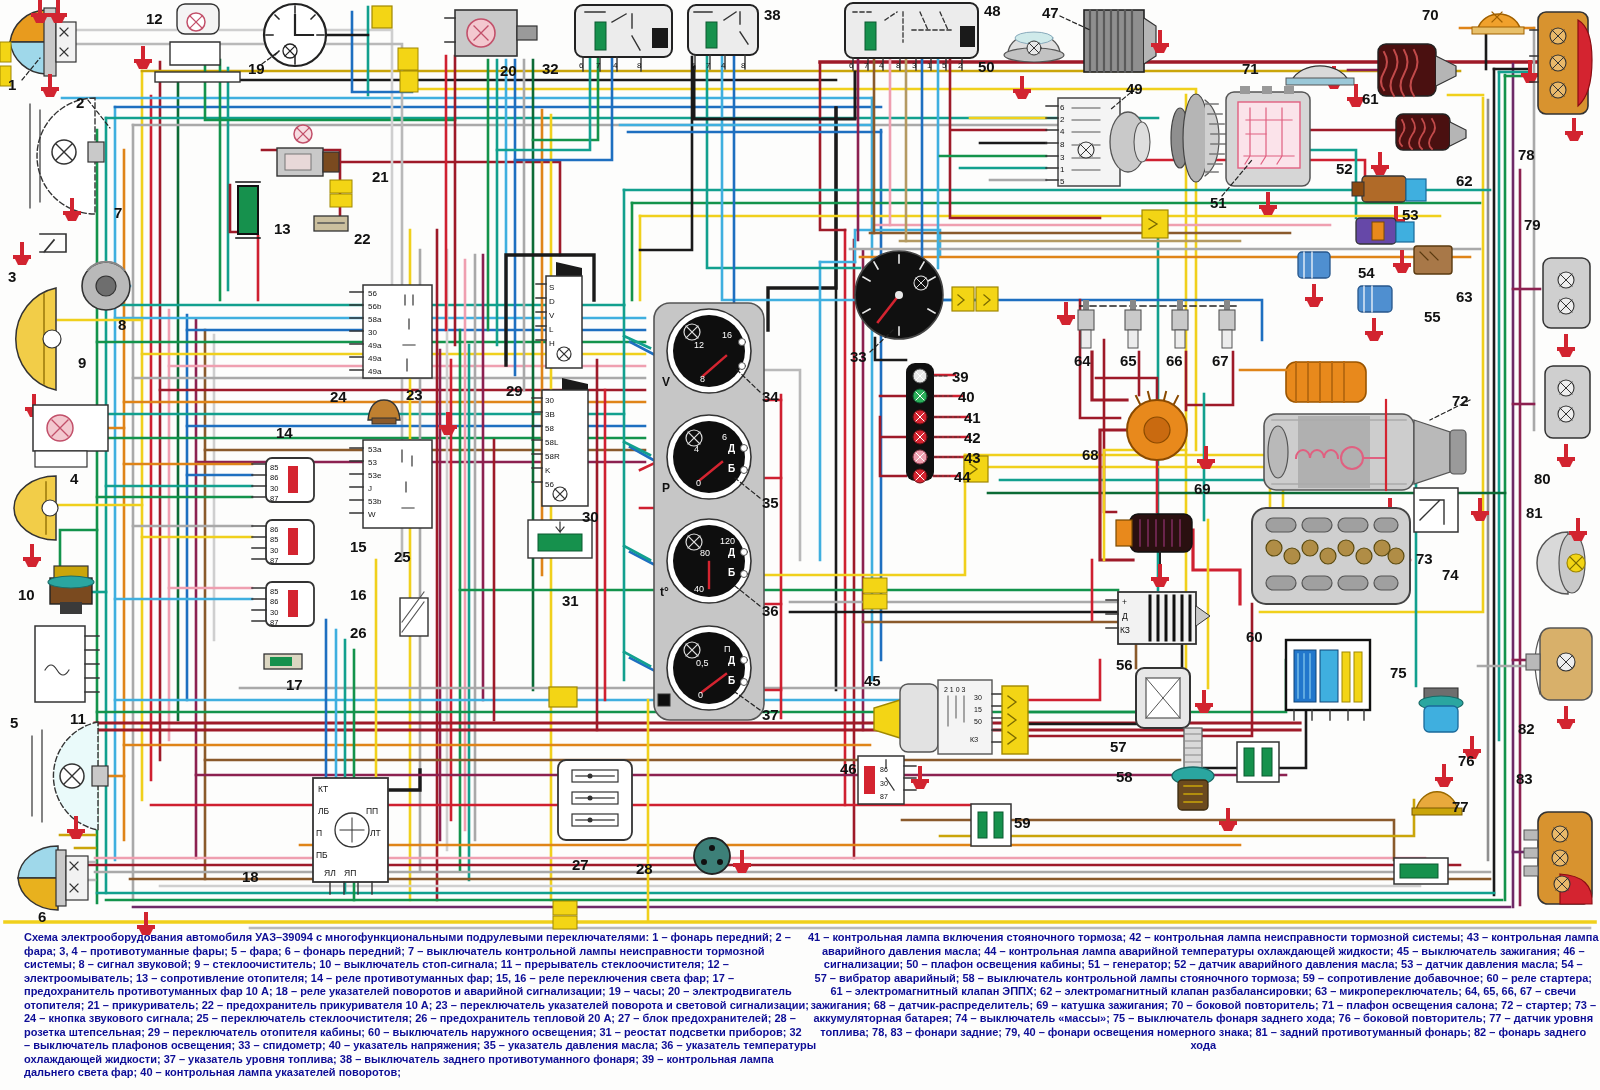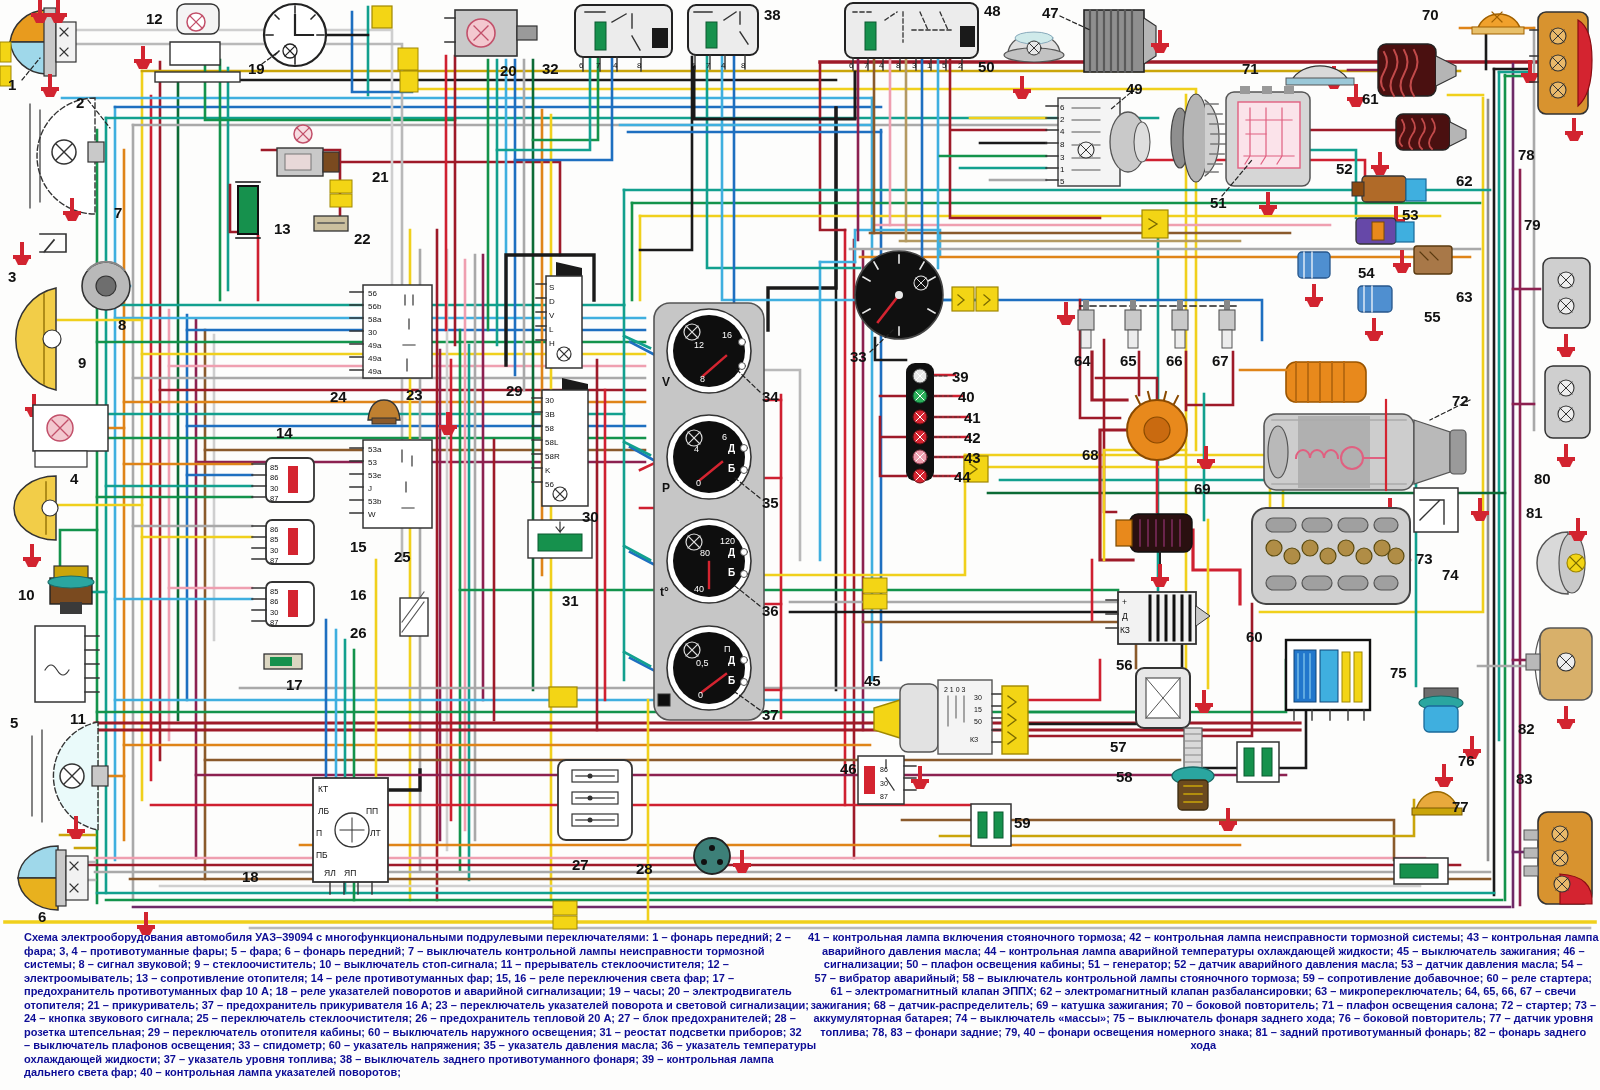--- a/index.html
+++ b/index.html
@@ -1212,24 +1212,24 @@
 </g>
 </g>
 </svg>
 
 <div class="col" style="left:5px;top:931px;margin-left:19px;">
 <div>Схема электрооборудования автомобиля УАЗ–39094 с многофункциональными подрулевыми переключателями: 1 – фонарь передний; 2 –</div>
 <div>фара; 3, 4 – противотуманные фары; 5 – фара; 6 – фонарь передний; 7 – выключатель контрольной лампы неисправности тормозной</div>
 <div>системы; 8 – сигнал звуковой; 9 – стеклоочиститель; 10 – выключатель стоп-сигнала; 11 – прерыватель стеклоочистителя; 12 –</div>
 <div>электроомыватель; 13 – сопротивление отопителя; 14 – реле противотуманных фар; 15, 16 – реле переключения света фар; 17 –</div>
 <div>предохранитель противотуманных фар 10 А; 18 – реле указателей поворотов и аварийной сигнализации; 19 – часы; 20 – электродвигатель</div>
-<div>отопителя; 21 – прикуриватель; 37 – предохранитель прикуривателя 16 А; 23 – переключатель указателей поворота и световой сигнализации;</div>
+<div>отопителя; 21 – прикуриватель; 22 – предохранитель прикуривателя 10 А; 23 – переключатель указателей поворота и световой сигнализации;</div>
 <div>24 – кнопка звукового сигнала; 25 – переключатель стеклоочистителя; 26 – предохранитель тепловой 20 А; 27 – блок предохранителей; 28 –</div>
 <div>розетка штепсельная; 29 – переключатель отопителя кабины; 60 – выключатель наружного освещения; 31 – реостат подсветки приборов; 32</div>
-<div>– выключатель плафонов освещения; 33 – спидометр; 60 – указатель напряжения; 35 – указатель давления масла; 36 – указатель температуры</div>
+<div>– выключатель плафонов освещения; 33 – спидометр; 40 – указатель напряжения; 35 – указатель давления масла; 36 – указатель температуры</div>
 <div>охлаждающей жидкости; 37 – указатель уровня топлива; 38 – выключатель заднего противотуманного фонаря; 39 – контрольная лампа</div>
 <div>дальнего света фар; 40 – контрольная лампа указателей поворотов;</div>
 </div>
 
 <div class="col" style="left:808px;top:931px;text-align:center;">
 <div>41 – контрольная лампа включения стояночного тормоза; 42 – контрольная лампа неисправности тормозной системы; 43 – контрольная лампа</div>
 <div>аварийного давления масла; 44 – контрольная лампа аварийной температуры охлаждающей жидкости; 45 – выключатель зажигания; 46 –</div>
 <div>сигнализации; 50 – плафон освещения кабины; 51 – генератор; 52 – датчик аварийного давления масла; 53 – датчик давления масла; 54 –</div>
 <div>57 – вибратор аварийный; 58 – выключатель контрольной лампы стояночного тормоза; 59 – сопротивление добавочное; 60 – реле стартера;</div>
 <div>61 – электромагнитный клапан ЭППХ; 62 – электромагнитный клапан разбалансировки; 63 – микропереключатель; 64, 65, 66, 67 – свечи</div>

